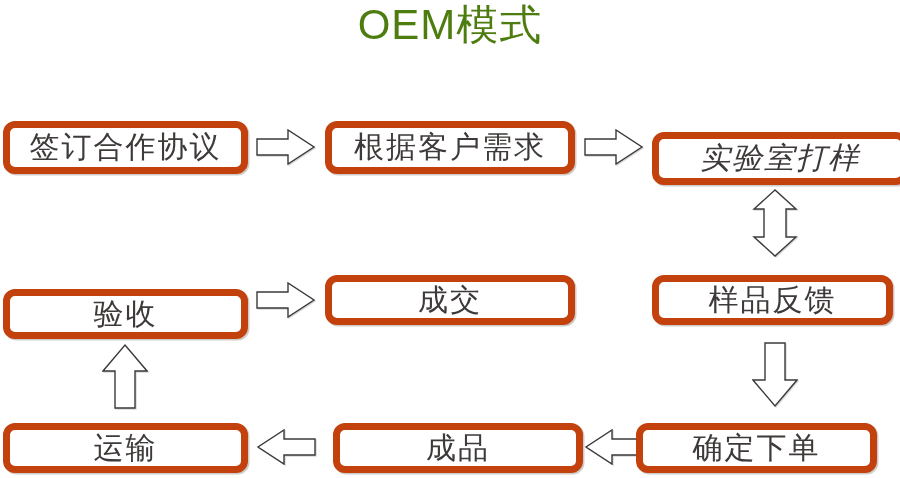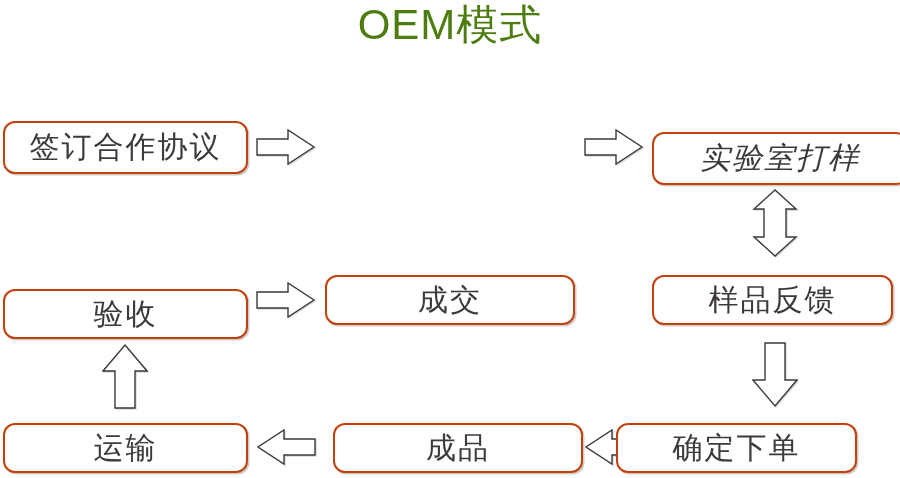--- a/index.html
+++ b/index.html
@@ -23,21 +23,21 @@
     font-size: 42px;
     line-height: 50px;
     letter-spacing: 1px;
     color: #4d7c0f;
     font-weight: 500;
   }
   .node {
     position: absolute;
     box-sizing: border-box;
     background: #ffffff;
-    border: 2px solid #c2410c;
+    border: 7px solid #c2410c;
     border-radius: 12px;
     box-shadow: 1.5px 1.5px 0 #cfccc9;
     display: flex;
     align-items: center;
     justify-content: center;
   }
   .node-label {
     font-size: 30px;
     color: #3d3a39;
     letter-spacing: 2px;
@@ -62,20 +62,23 @@
   <div class="diagram-title">OEM模式</div>
 
   <div class="node" style="left:3px; top:121px; width:245px; height:53px;">
     <span class="node-label">签订合作协议</span>
   </div>
 
   <svg class="arrow" style="left:256px; top:129px;" width="60" height="36" viewBox="0 0 60 36">
     <polygon points="1,10 32,10 32,1 58,18 32,35 32,26 1,26"></polygon>
   </svg>
 
+  <div class="node" style="left:325px; top:121px; width:250px; height:53px;">
+    <span class="node-label">根据客户需求</span>
+  </div>
 
   <svg class="arrow" style="left:584px; top:129px;" width="60" height="36" viewBox="0 0 60 36">
     <polygon points="1,10 32,10 32,1 58,18 32,35 32,26 1,26"></polygon>
   </svg>
 
   <div class="node" style="left:652px; top:132px; width:256px; height:53px;font-style:italic;">
     <span class="node-label">实验室打样</span>
   </div>
 
   <svg class="arrow" style="left:750px; top:188px;" width="50" height="70" viewBox="0 0 50 70">
@@ -115,17 +118,17 @@
   </svg>
 
   <div class="node" style="left:325px; top:423px; width:250px; height:50px;margin-left:8px;">
     <span class="node-label">成品</span>
   </div>
 
   <svg class="arrow" style="left:584px; top:429px;" width="60" height="36" viewBox="0 0 60 36">
     <polygon points="59,10 28,10 28,1 2,18 28,35 28,26 59,26"></polygon>
   </svg>
 
-  <div class="node" style="left:616px; top:423px; width:241px; height:50px;">
+  <div class="node" style="left:636px; top:423px; width:241px; height:50px;">
     <span class="node-label">确定下单</span>
   </div>
 
 </div>
 
 </body></html>

